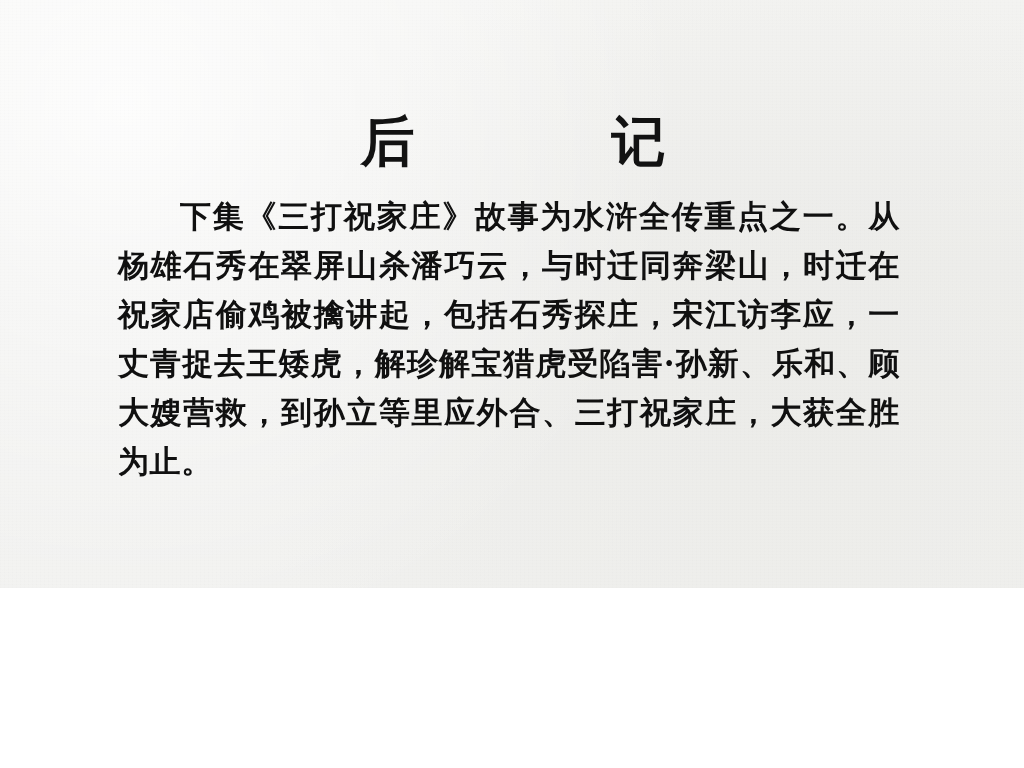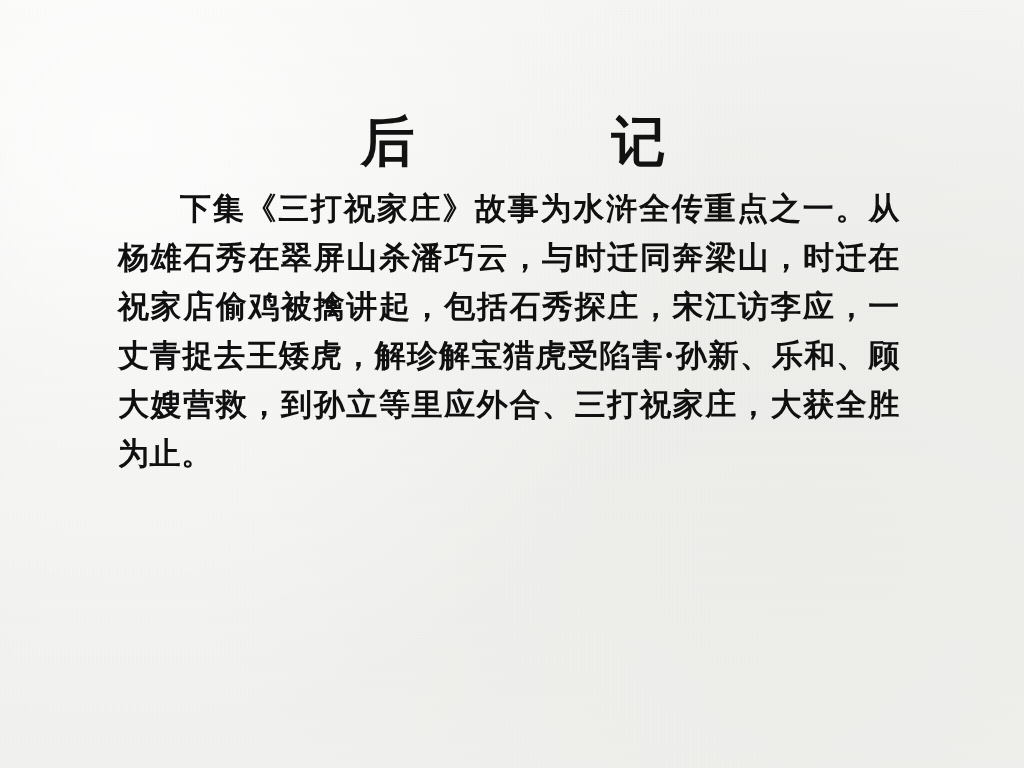--- a/index.html
+++ b/index.html
@@ -8,21 +8,21 @@
   }
   body {
     width: 1024px;
     height: 768px;
     overflow: hidden;
     font-family: "DejaVu Serif", "Liberation Serif", serif;
   }
   .page {
     position: relative;
     width: 1024px;
-    height: 768px;
+    height: 588px;
     background-color: #f2f2f0;
     background-image:
       radial-gradient(circle at 12% 18%, rgba(255,255,255,0.85) 0%, rgba(255,255,255,0) 55%),
       radial-gradient(circle at 78% 72%, rgba(236,236,233,0.9) 0%, rgba(255,255,255,0) 60%),
       linear-gradient(180deg, #f4f4f2 0%, #eeeeec 45%, #f1f1ef 100%);
     box-sizing: border-box;
   }
   
   .grain {
     position: absolute;
@@ -49,21 +49,21 @@
     font-size: 54px;
     font-weight: 700;
     letter-spacing: 0.55em;
     text-indent: 0.55em;
     color: #121212;
     line-height: 1.1;
     font-family: "DejaVu Sans", "Liberation Sans", sans-serif;
   }
   .body-text {
     position: absolute;
-    top: 184px;
+    top: 192px;
     left: 0;
     width: 782px;
     font-size: 31px;
     font-weight: 700;
     line-height: 49px;
     color: #101010;
     text-align: justify;
     text-justify: inter-character;
     text-indent: 2em;
     font-family: "DejaVu Serif", "Liberation Serif", serif;

